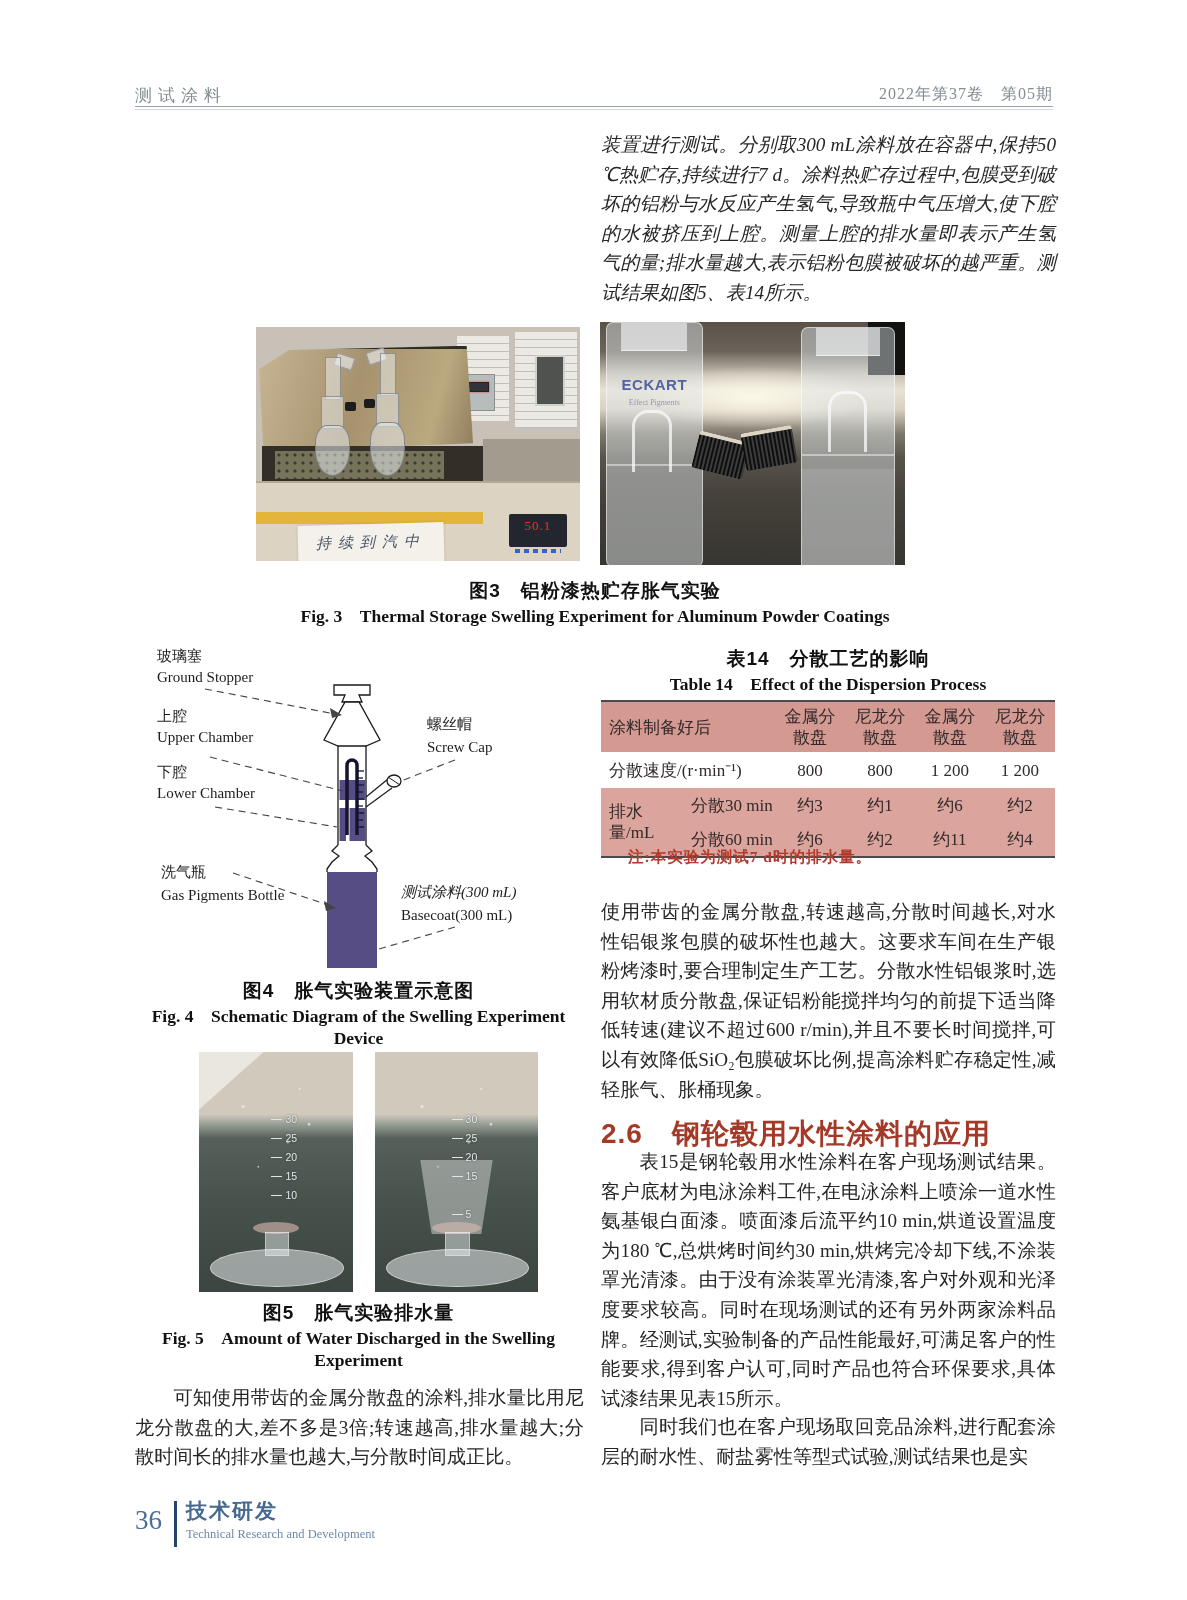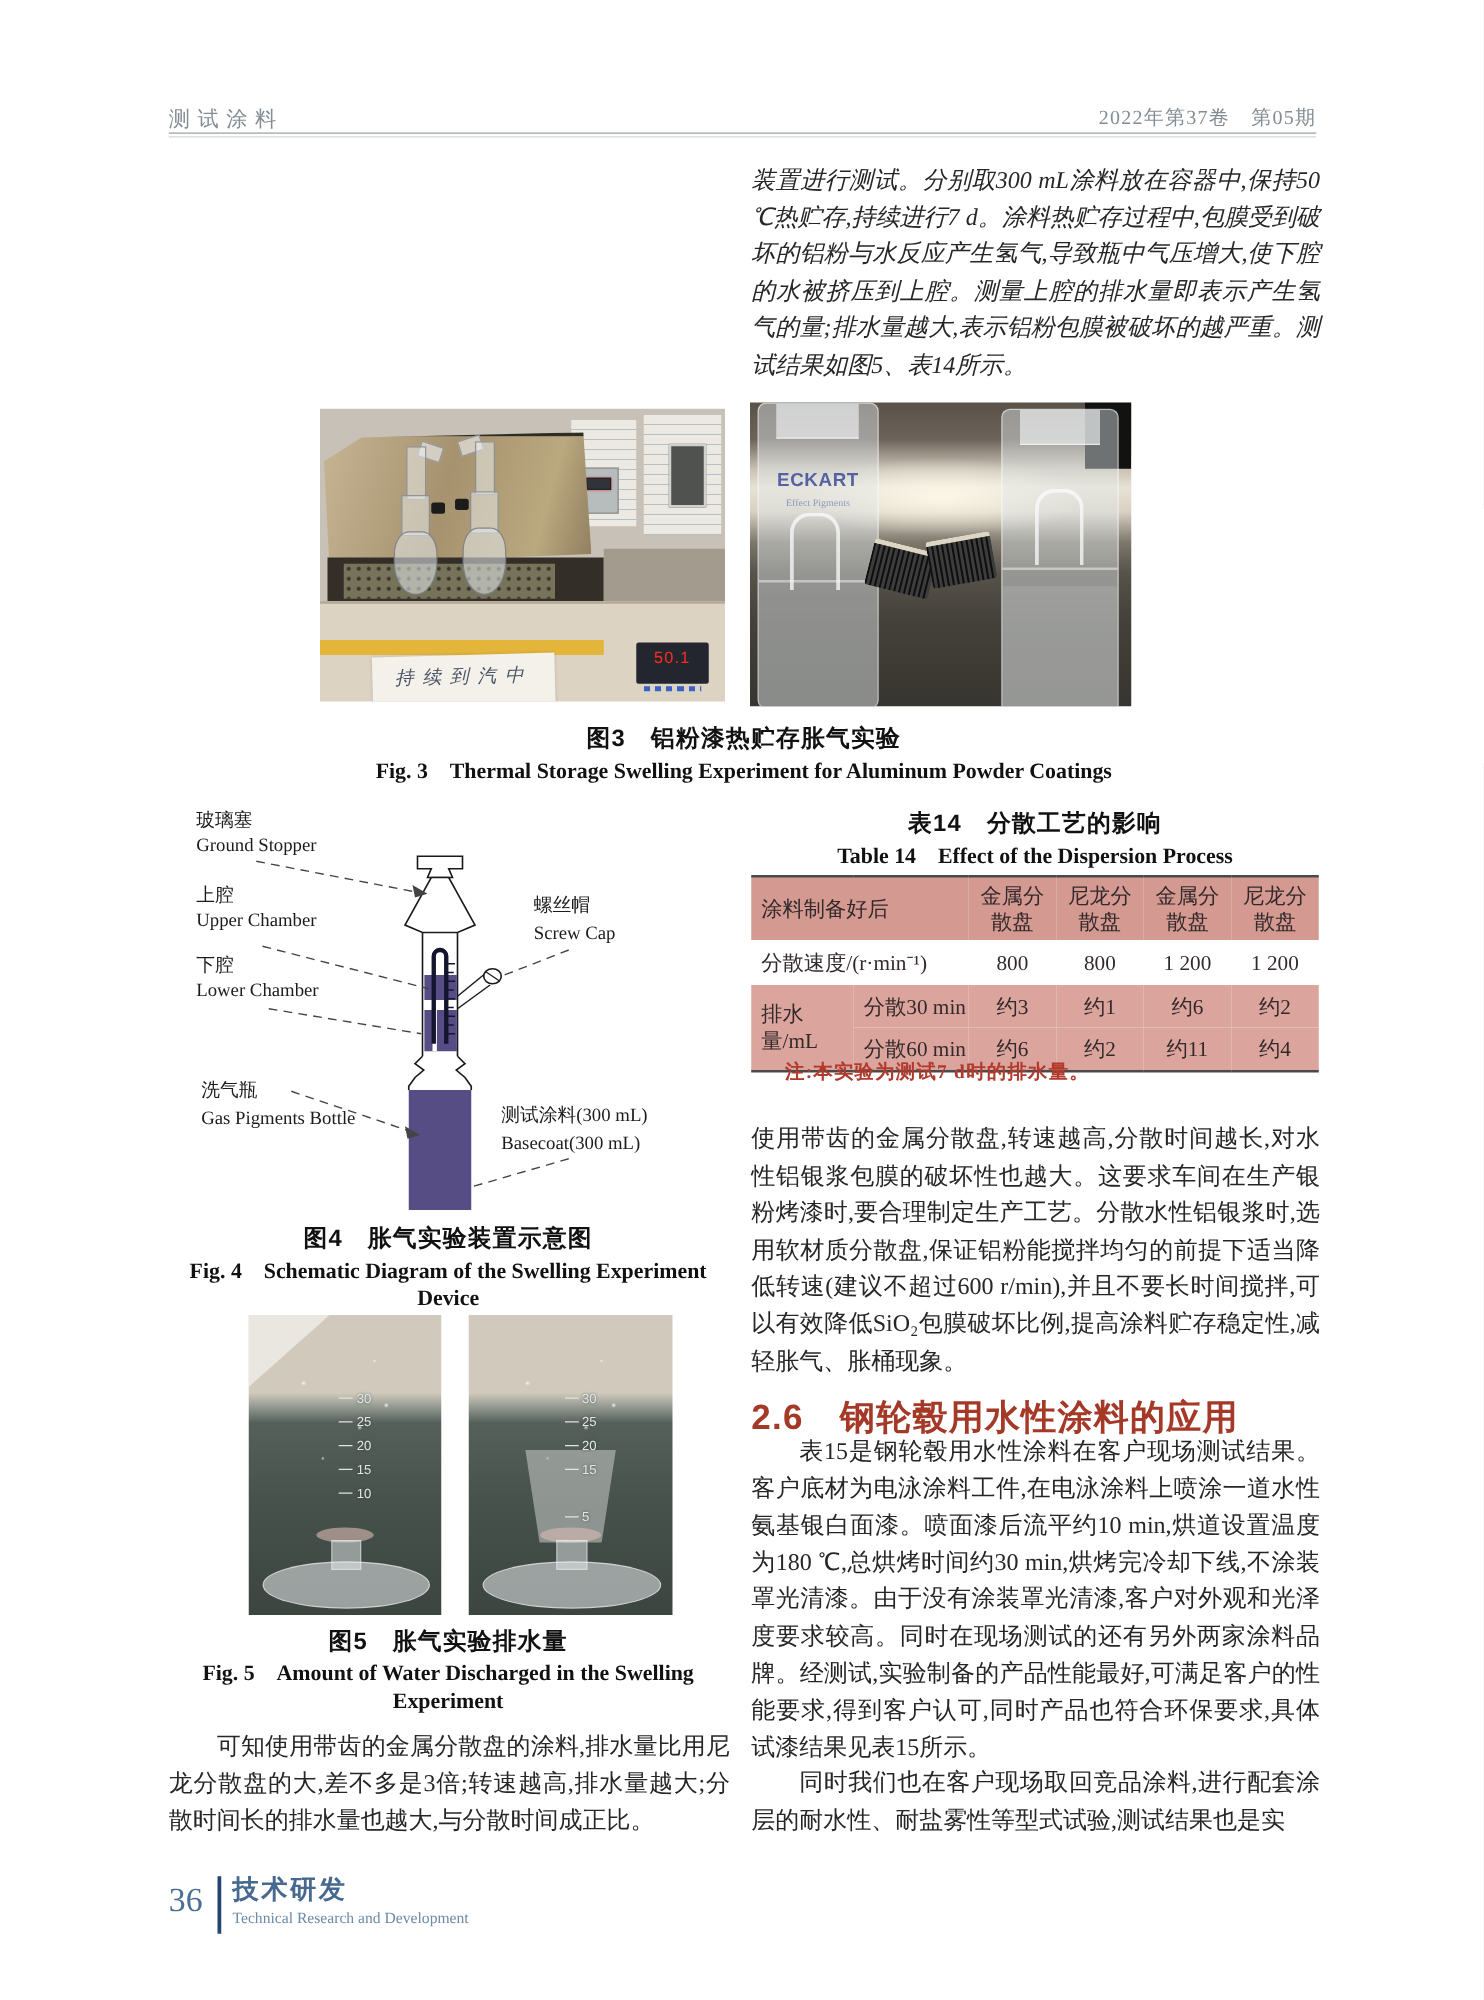--- a/index.html
+++ b/index.html
@@ -23,21 +23,21 @@
   .ph1-lid{position:absolute;left:1%;top:8%;width:66%;height:44%;
       background:linear-gradient(105deg,#c6b493 0%,#a6926e 45%,#baa87f 80%,#8f7d5e 100%);
       clip-path:polygon(0 22%,14% 4%,97% 0,100% 92%,2% 100%);border-top:3px solid #2e2c24;}
   .ph1-open{position:absolute;left:2%;top:51%;width:68%;height:15%;background:#332f28;}
   .ph1-plate{position:absolute;left:6%;top:53%;width:52%;height:12%;background:#76735a;
       background-image:radial-gradient(#3c392f 1.3px,transparent 1.8px);background-size:8px 8px;}
   .ph1-rim{position:absolute;left:70%;top:48%;width:30%;height:18%;background:#a39b8e;}
   .ph1-front{position:absolute;left:0;top:66%;width:100%;height:34%;background:#ddd3c2;border-top:2px solid #b5a995;}
   .ph1-stripe{position:absolute;left:0;top:79%;width:70%;height:5%;background:#e3b53b;}
   .ph1-display{position:absolute;left:78%;top:80%;width:18%;height:14%;background:#23262e;border-radius:2px;
-      color:#ff2d1f;font-family:Liberation Sans, sans-serif;font-size:13px;text-align:center;line-height:24px;letter-spacing:1px;}
+      color:#ff2d1f;font-family:Liberation Serif, serif;font-size:13px;text-align:center;line-height:24px;letter-spacing:1px;}
   .ph1-btns{position:absolute;left:80%;top:95%;width:14%;height:4px;
       background:repeating-linear-gradient(90deg,#3a62c4 0 5px,transparent 5px 9px);}
   .ph1-note{position:absolute;left:13%;top:84%;width:45%;height:18%;background:#f4f1ea;transform:rotate(-1.5deg);
       color:#4a5568;font-style:italic;font-size:15px;letter-spacing:7px;text-align:center;line-height:36px;box-shadow:0 0 3px rgba(0,0,0,.15);}
   .ph1-paper{position:absolute;background:#ece9e2;
       background-image:repeating-linear-gradient(180deg,transparent 0 7px,rgba(130,150,170,.5) 7px 8px);}
   .ph1-paper.pA{left:62%;top:4%;width:16%;height:36%;}
   .ph1-paper.pB{left:80%;top:2%;width:19%;height:41%;}
   .ph1-instr{position:absolute;left:86%;top:12%;width:8%;height:20%;background:#50524f;border:2px solid #cfd2cc;}
   .ph1-panel{position:absolute;left:64%;top:20%;width:9%;height:15%;background:#b7bcbc;border:1px solid #8a8f90;}
@@ -226,21 +226,21 @@
     <div class="f4-lbl" style="left:22px;top:2px;">玻璃塞</div>
     <div class="f4-lbl f4-en" style="left:22px;top:24px;">Ground Stopper</div>
     <div class="f4-lbl" style="left:22px;top:62px;">上腔</div>
     <div class="f4-lbl f4-en" style="left:22px;top:84px;">Upper Chamber</div>
     <div class="f4-lbl" style="left:22px;top:118px;">下腔</div>
     <div class="f4-lbl f4-en" style="left:22px;top:140px;">Lower Chamber</div>
     <div class="f4-lbl" style="left:26px;top:218px;">洗气瓶</div>
     <div class="f4-lbl f4-en" style="left:26px;top:242px;">Gas Pigments Bottle</div>
     <div class="f4-lbl" style="left:292px;top:70px;">螺丝帽</div>
     <div class="f4-lbl f4-en" style="left:292px;top:94px;">Screw Cap</div>
-    <div class="f4-lbl" style="left:266px;top:238px;">测试涂料(300 mL)</div>
+    <div class="f4-lbl" style="left:266px;top:238px;font-style:italic;">测试涂料(300 mL)</div>
     <div class="f4-lbl f4-en" style="left:266px;top:262px;">Basecoat(300 mL)</div>
   </div>
 
   <div class="cap cap-cn" style="left:135px;top:978px;width:447px;">图4　胀气实验装置示意图</div>
   <div class="cap cap-en" style="left:135px;top:1004px;width:447px;">Fig. 4　Schematic Diagram of the Swelling Experiment</div>
   <div class="cap cap-en" style="left:135px;top:1028px;width:447px;">Device</div>
 
   <div class="cap cap-cn" style="left:601px;top:646px;width:454px;">表14　分散工艺的影响</div>
   <div class="cap cap-en" style="left:601px;top:672px;width:454px;">Table 14　Effect of the Dispersion Process</div>
   <table class="t14">

